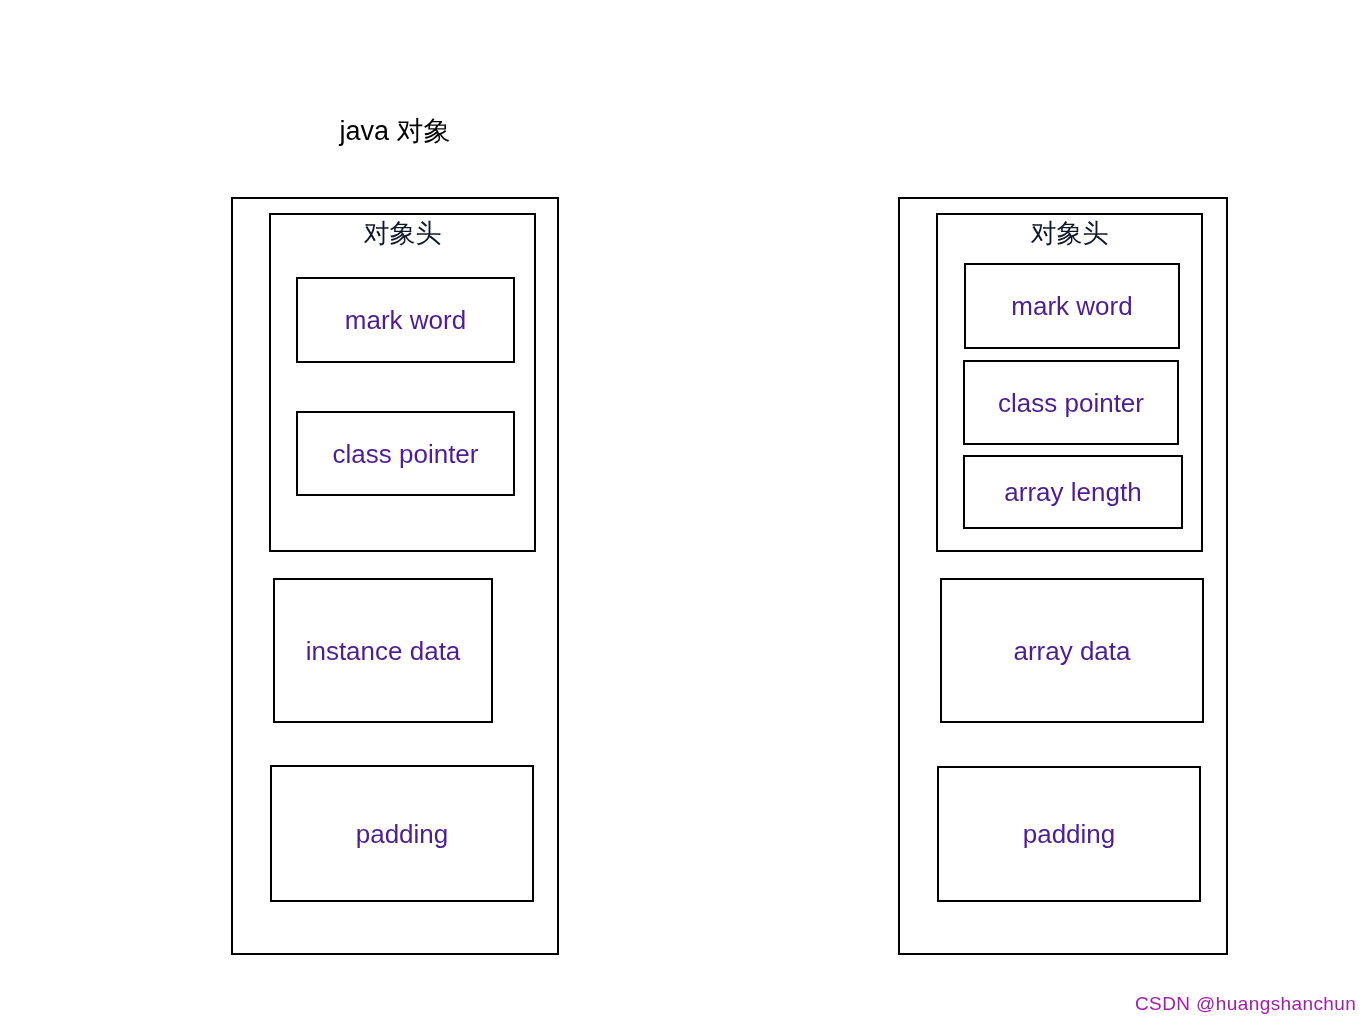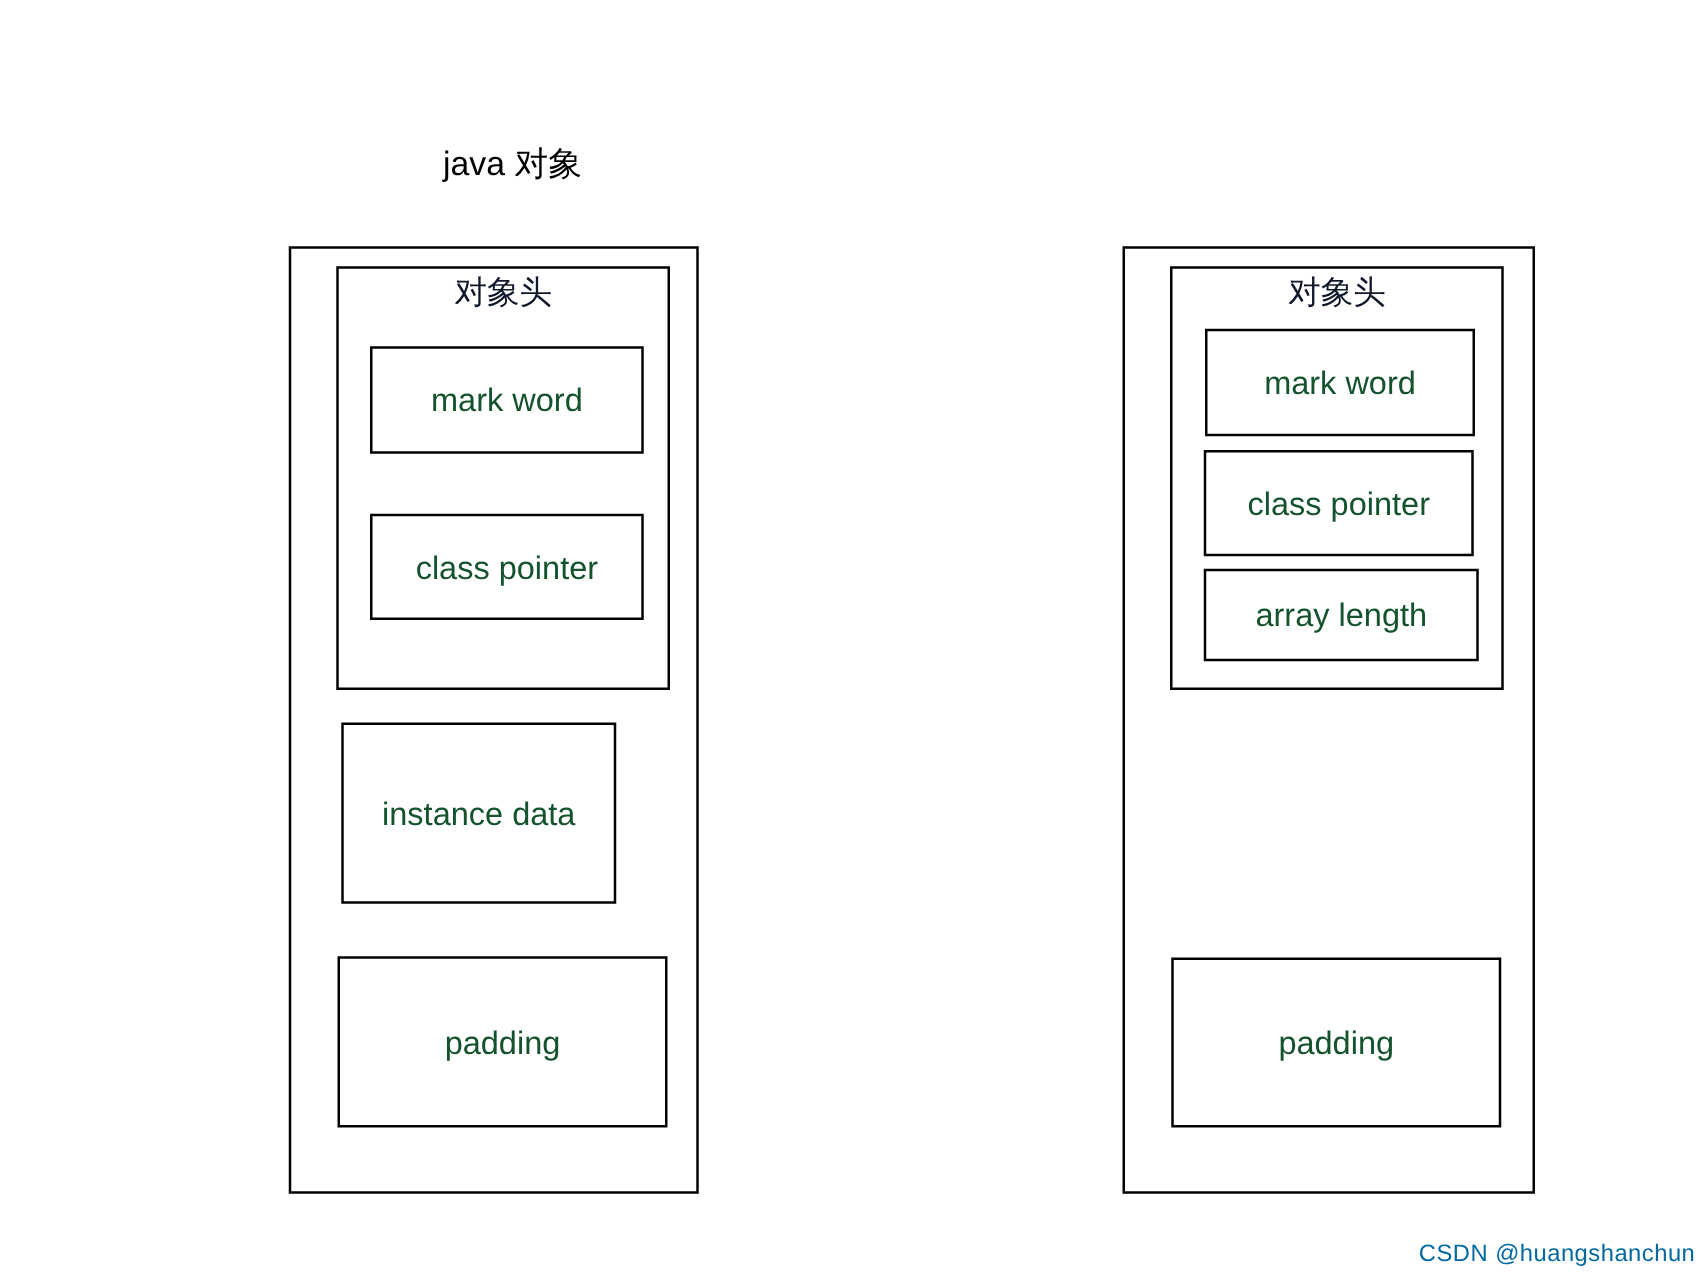--- a/index.html
+++ b/index.html
@@ -46,45 +46,45 @@
     border: 2.5px solid #000;
     background: #ffffff;
     display: flex;
     align-items: center;
     justify-content: center;
   }
 
   .cell-label {
     font-size: 26px;
     line-height: 1;
-    color: #14532d;
+    color: #4c1d95;
     white-space: nowrap;
   }
 
   .header-label {
     position: absolute;
     text-align: center;
     font-size: 26px;
     line-height: 1;
     color: #0f172a;
     white-space: nowrap;
   }
 
   .watermark {
     position: absolute;
     font-size: 19px;
     line-height: 1;
-    color: #0369a1;
+    color: #a21caf;
     white-space: nowrap;
     letter-spacing: 0.4px;
     text-align: center;
   }
 
   
-  #title-left      { left: 246px;  top: 118px; width: 328px; }
+  #title-left      { left: 231px;  top: 118px; width: 328px; }
   #outer-left      { left: 231px;  top: 197px; width: 328px; height: 758px; }
   #header-left     { left: 269px;  top: 213px; width: 267px; height: 339px; }
   #header-label-left { left: 269px; top: 220px; width: 267px; }
   #cell-markword-left   { left: 296px; top: 277px; width: 219px; height: 86px; }
   #cell-classptr-left   { left: 296px; top: 411px; width: 219px; height: 85px; }
   #cell-instdata-left   { left: 273px; top: 578px; width: 220px; height: 145px; }
   #cell-padding-left    { left: 270px; top: 765px; width: 264px; height: 137px; }
 
   
   #title-right     { left: 898px;  top: 113px; width: 330px; }
@@ -140,20 +140,23 @@
   </div>
 
   <div class="cell" id="cell-classptr-right">
     <span class="cell-label">class pointer</span>
   </div>
 
   <div class="cell" id="cell-arraylen-right">
     <span class="cell-label">array length</span>
   </div>
 
+  <div class="cell" id="cell-arraydata-right">
+    <span class="cell-label">array data</span>
+  </div>
 
   <div class="cell" id="cell-padding-right">
     <span class="cell-label">padding</span>
   </div>
 
   <div class="watermark" id="watermark">CSDN @huangshanchun</div>
 
 </div>
 
 </body></html>

